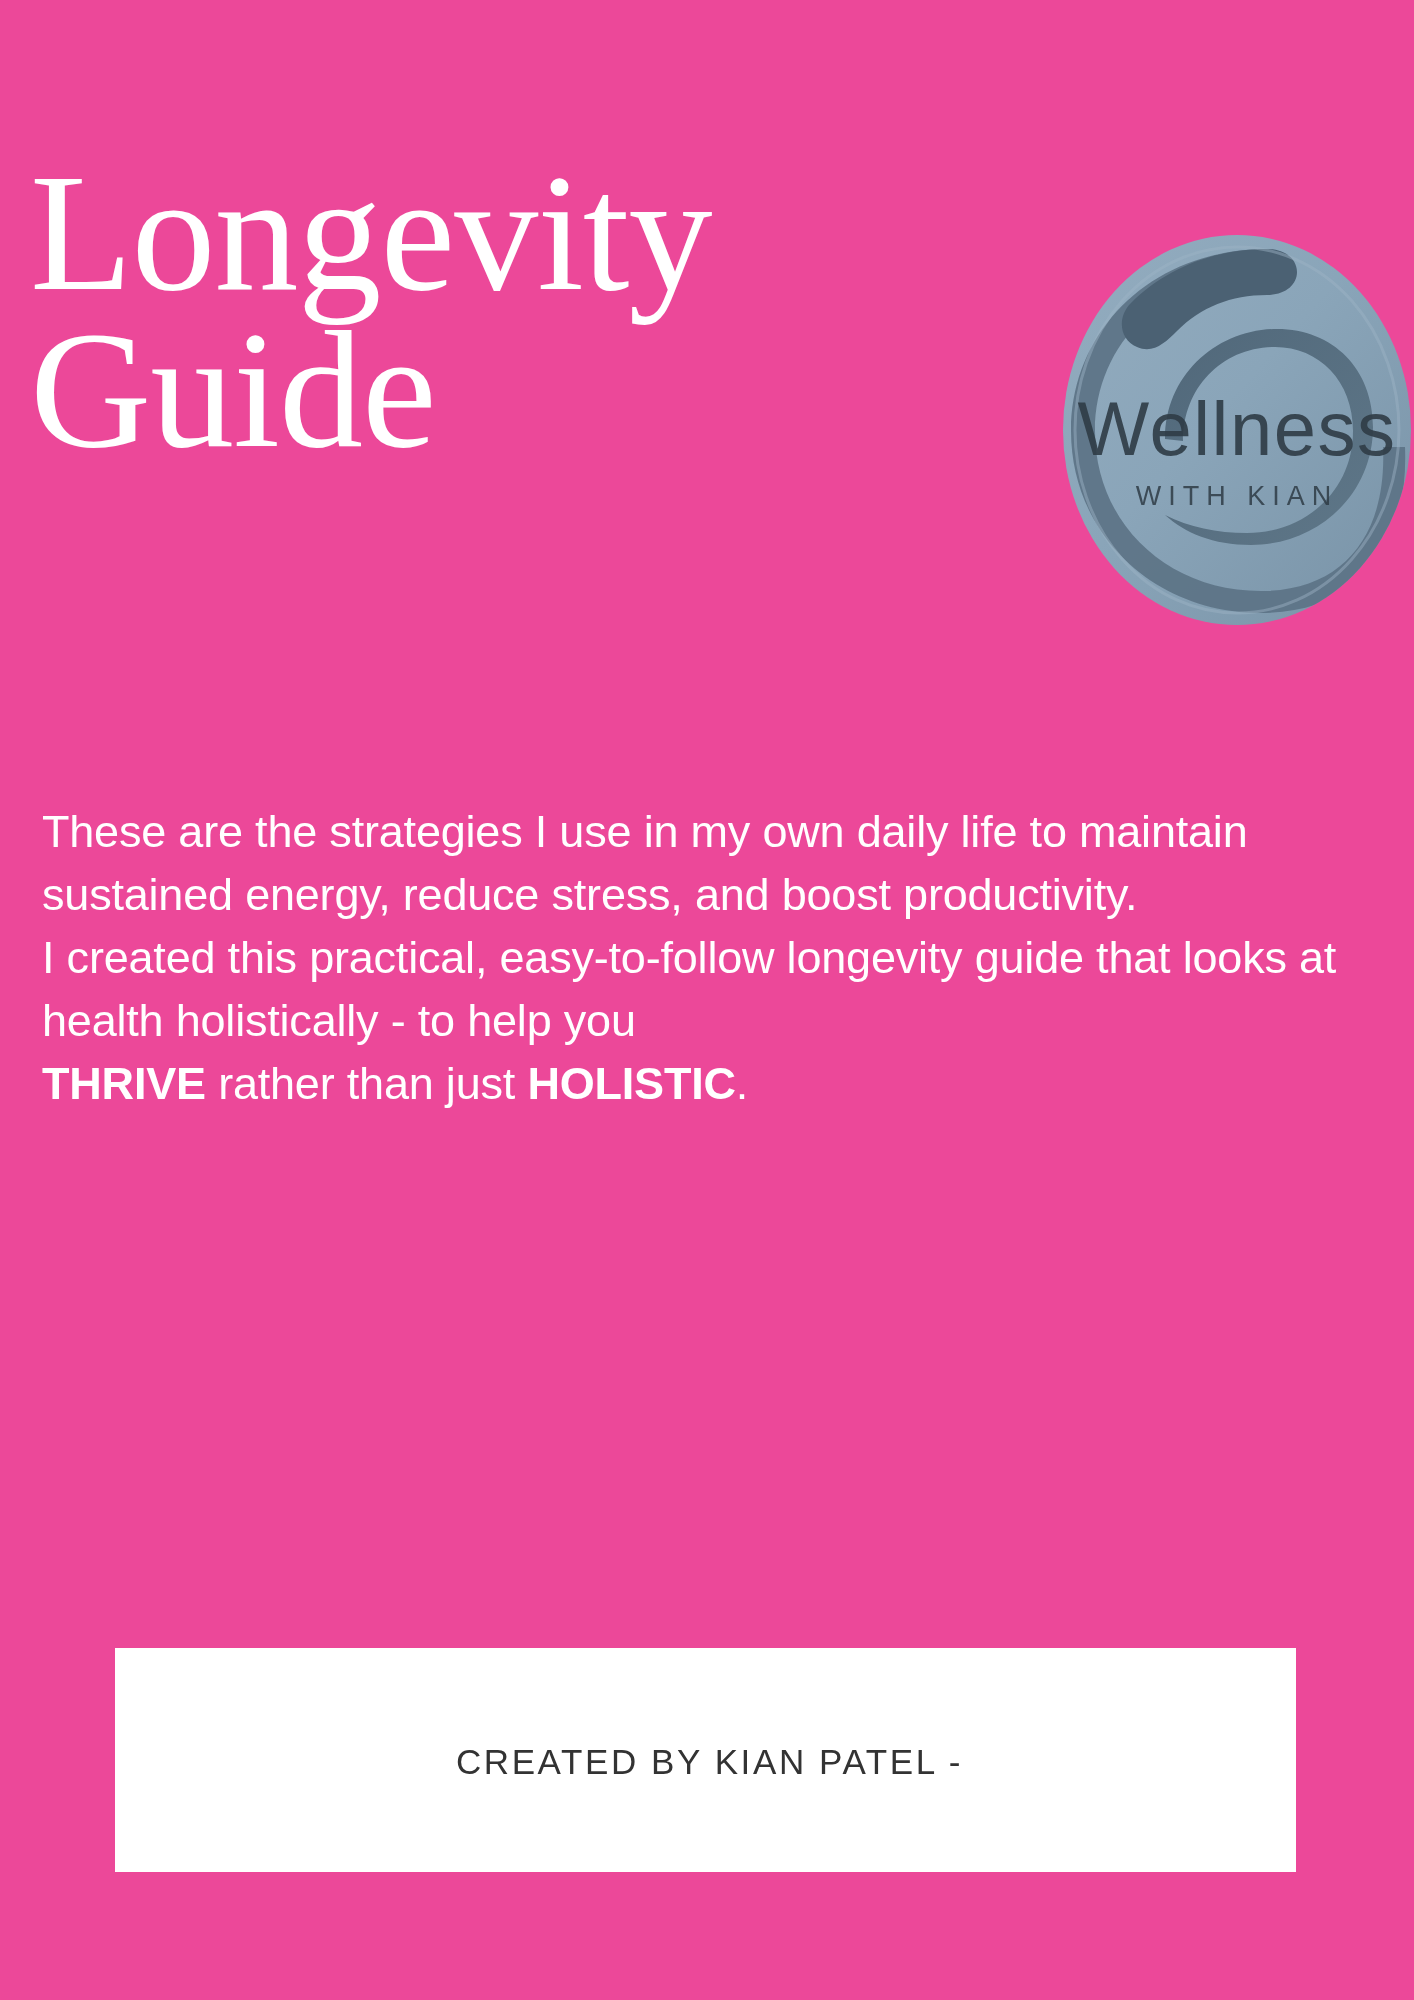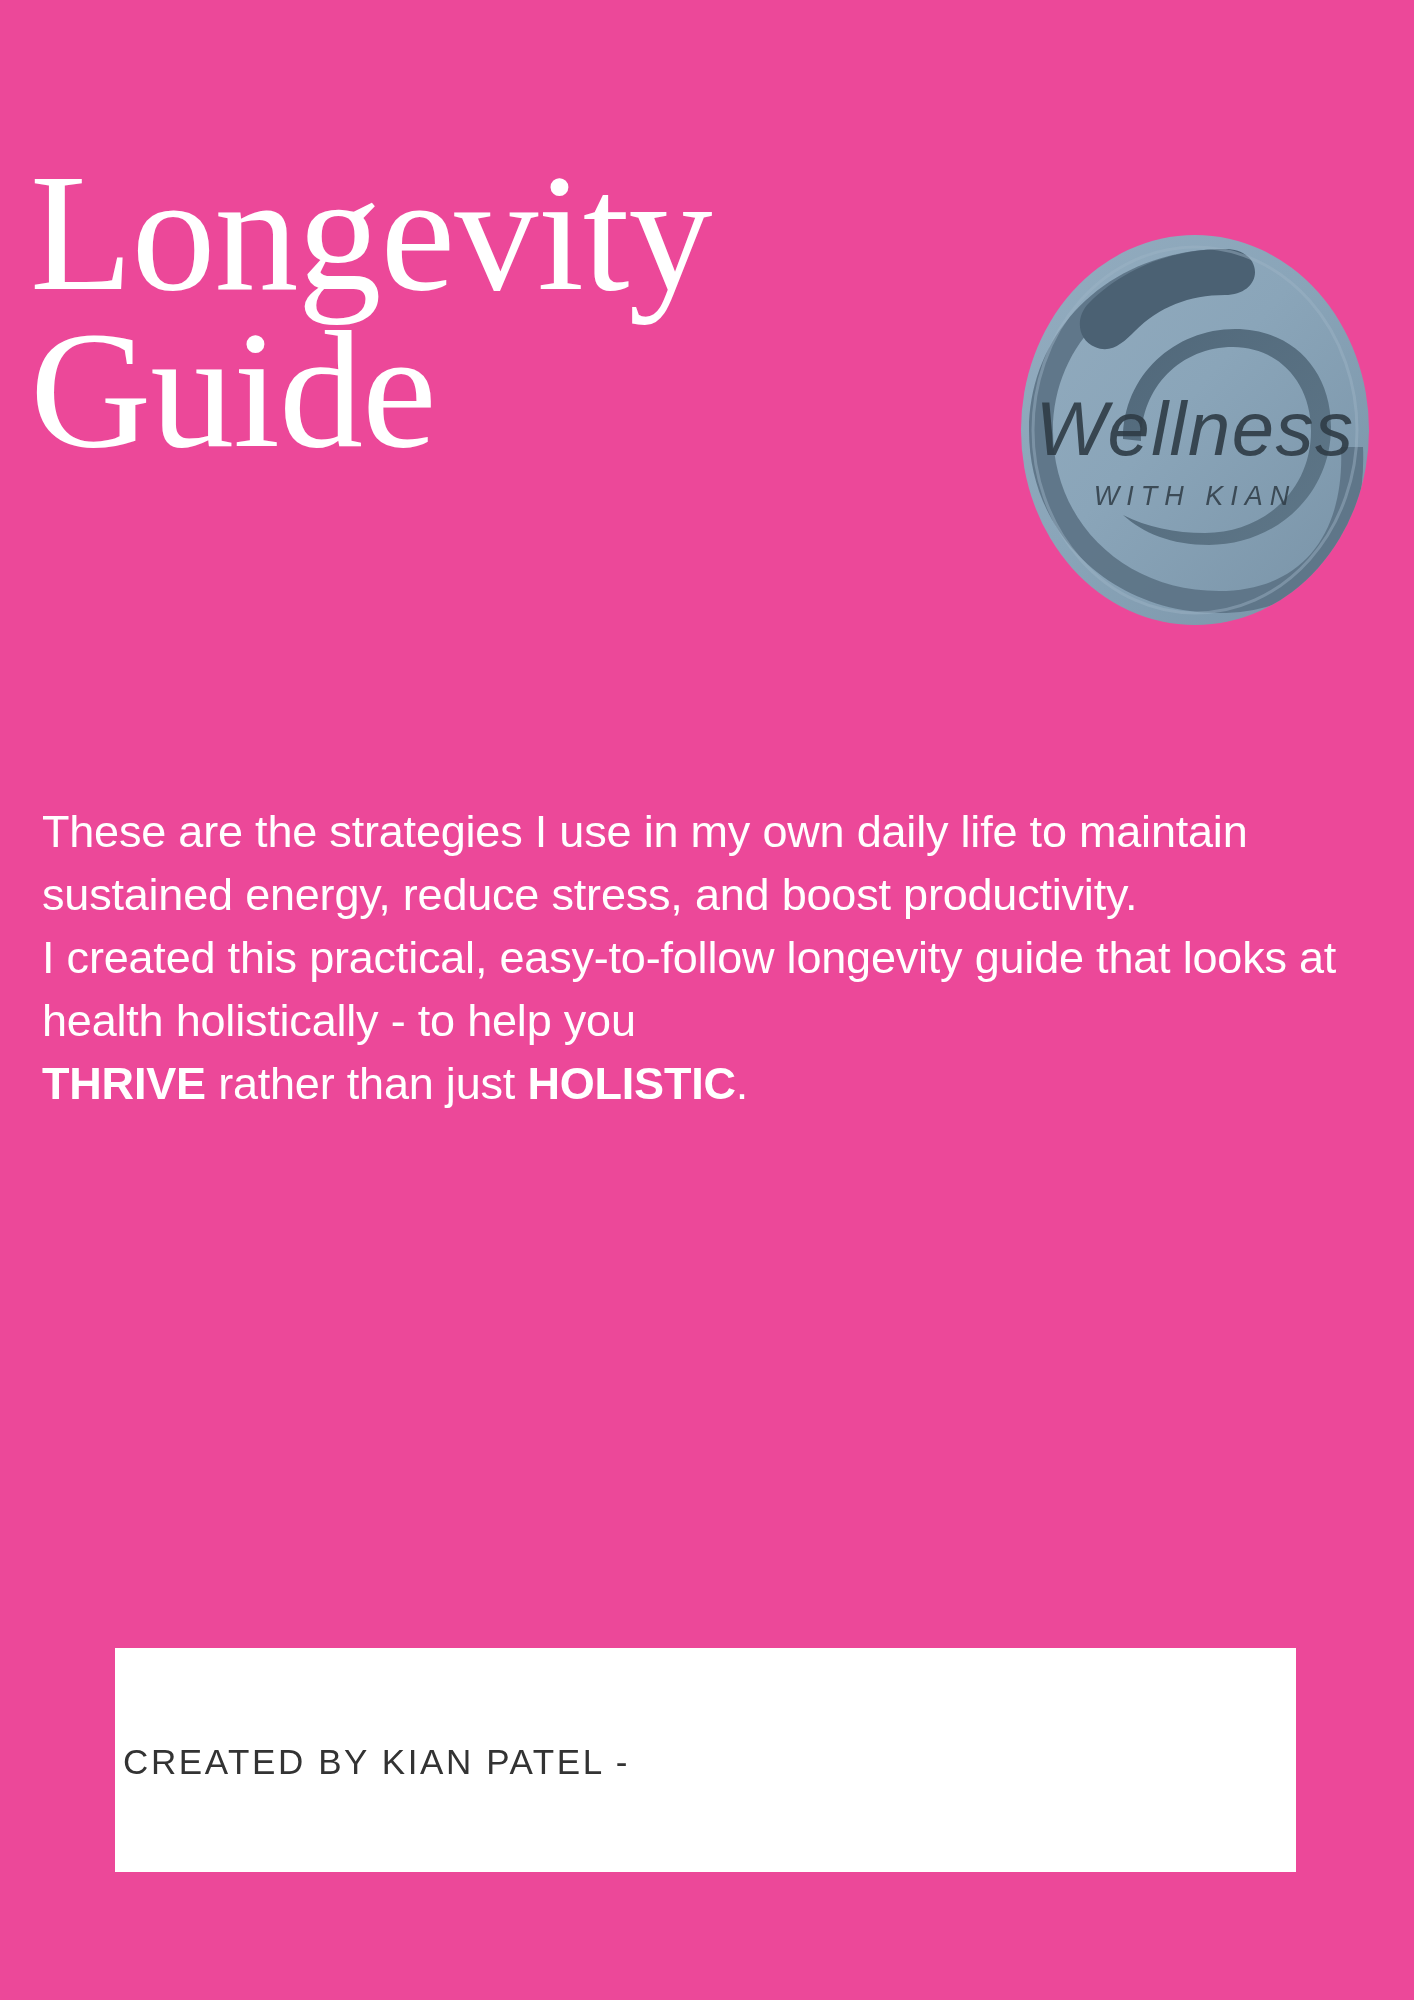--- a/index.html
+++ b/index.html
@@ -33,25 +33,24 @@
     line-height:0.98;
     letter-spacing:-1px;
     font-weight:400;
     white-space:nowrap;
   }
   .title-line.second { margin-top:-8px; }
 
   
   .logo {
     position:absolute;
-    left:1019px;
+    left:1061px;
     top:233px;
     width:352px;
     height:394px;
-    font-style:italic;
   }
   .logo svg { display:block; width:100%; height:100%; }
 
   
   .body-copy {
     position:absolute;
     left:42px;
     top:800px;
     width:1320px;
     color:#ffffff;
@@ -70,21 +69,21 @@
   
   .credit-box {
     position:absolute;
     left:115px;
     top:1648px;
     width:1181px;
     height:224px;
     background:#ffffff;
     display:flex;
     flex-direction:column;
-    align-items:flex-start;
+    align-items:center;
     justify-content:center;
     padding:10px 0 6px 8px;
   }
   .credit-line {
     font-family:"Liberation Sans", sans-serif;
     font-size:35px;
     line-height:1.60;
     letter-spacing:2.6px;
     color:#333333;
     text-align:center;

